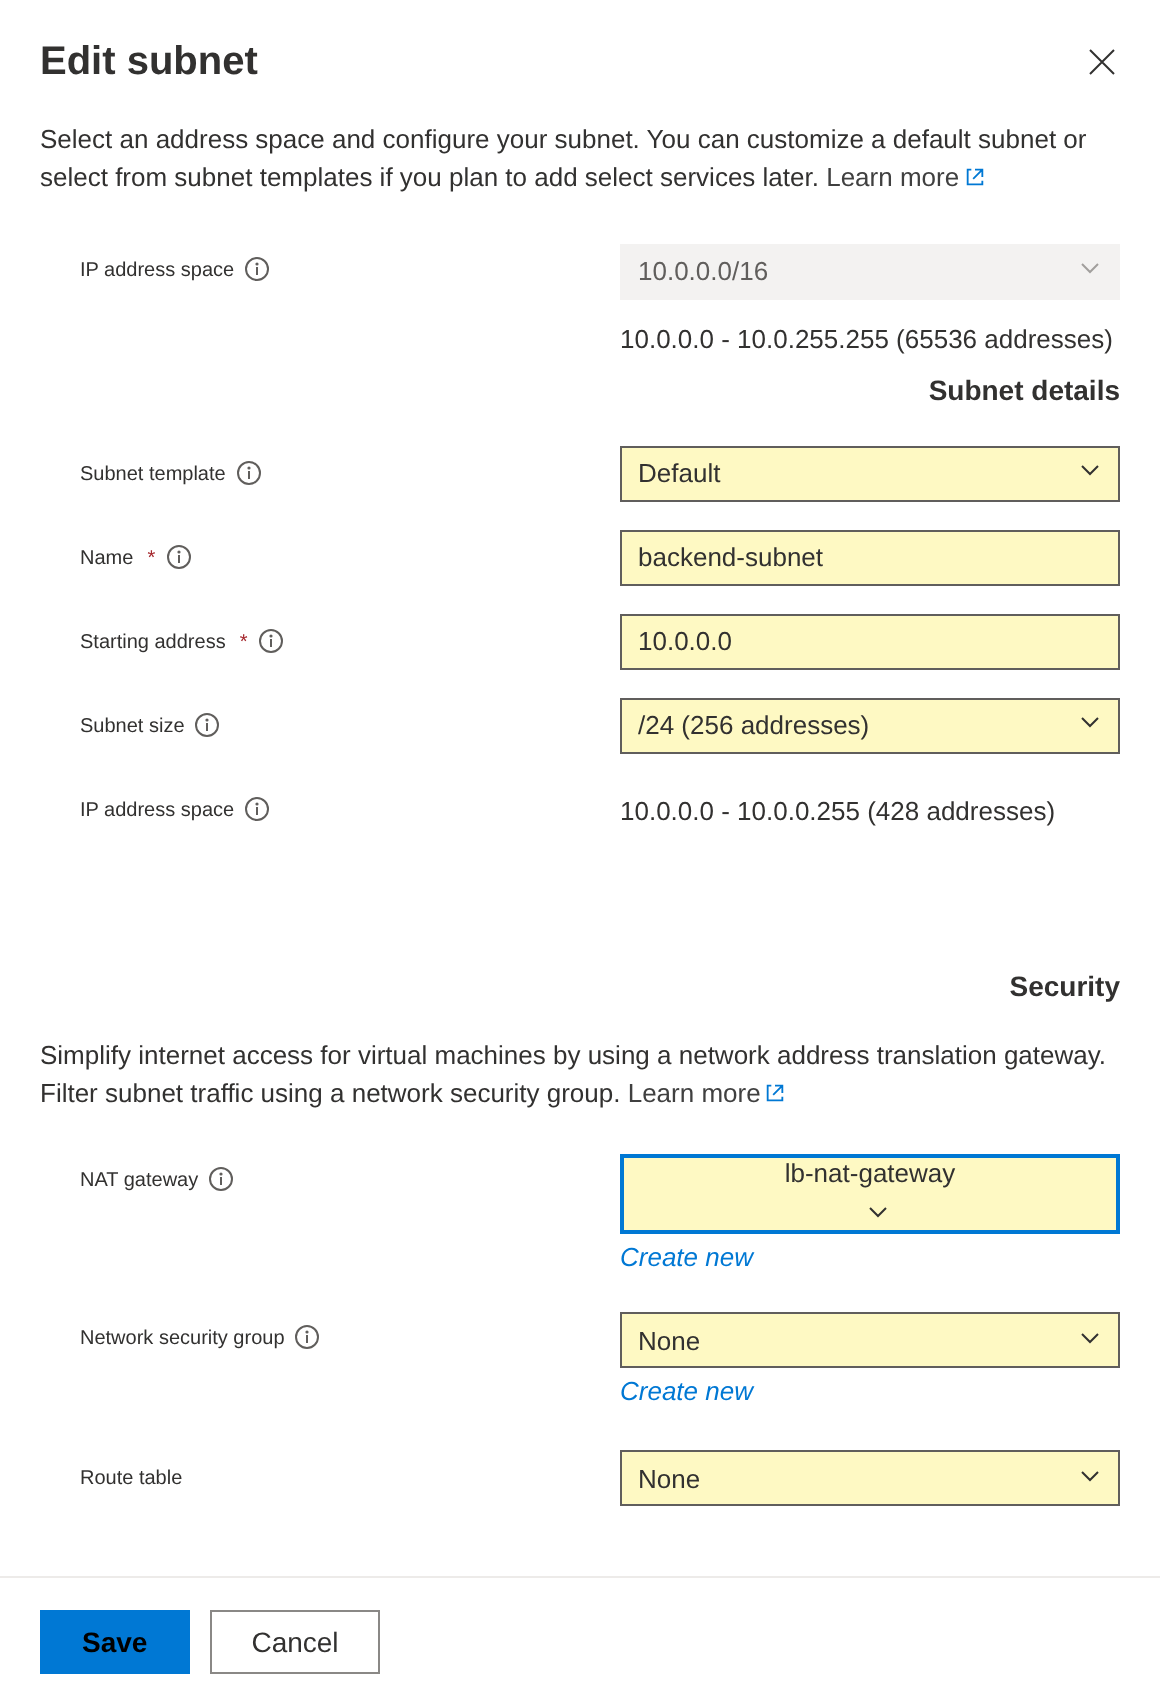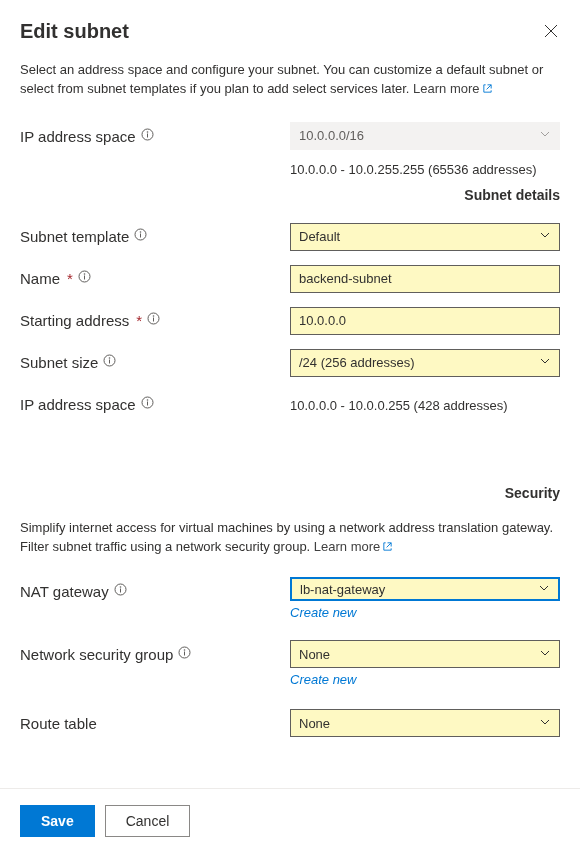--- a/index.html
+++ b/index.html
@@ -54,24 +54,25 @@
     .form-row {
       display: flex;
       align-items: center;
       margin-bottom: 10px;
       min-height: 32px;
     }
     .form-row .label-col {
       width: 270px;
       flex-shrink: 0;
       display: flex;
-      align-items: flex-start;
+      align-items: flex-end;
       gap: 5px;
-      font-size: 15px;
-      color: #323130;
+      font-size: 10px;
+      color: #323130;
+      margin-left: 20px;
     }
     .form-row .control-col {
       flex: 1;
       min-width: 0;
     }
     .required { color: #a4262c; margin-left: 2px; }
     .info-icon {
       width: 13px; height: 13px;
       display: inline-flex;
       vertical-align: middle;
@@ -93,21 +94,22 @@
     }
     .text-box { cursor: text; outline: none; }
     .select-box.disabled {
       background: #f3f2f1;
       border-color: #f3f2f1;
       color: #605e5c;
       cursor: default;
     }
     .select-box.focused {
       border: 2px solid #0078d4;
-      height: 24px;
+      height: 40px;
+      flex-direction: column;
     }
     .chev { flex-shrink:0; margin-left:8px; }
     .chev svg { width: 12px; height: 12px; }
     .helper-text {
       font-size: 13px;
       color: #323130;
       padding-top: 2px;
     }
     .sub-link {
       font-size: 13px;
@@ -146,21 +148,21 @@
       font-size: 14px;
       border: 1px solid #8a8886;
       background: #fff;
       color: #323130;
       cursor: pointer;
       font-family: inherit;
     }
     .btn.primary {
       background: #0078d4;
       border-color: #0078d4;
-      color: #ffffff;
+      color: #000000;
       font-weight: 600;
     }
     .control-stack { display:flex; flex-direction:column; }
     .row-with-sub { align-items: flex-start; }
     .row-with-sub .label-col { padding-top: 6px; }
   </style>
 </head>
 <body>
 
 <div class="panel">

